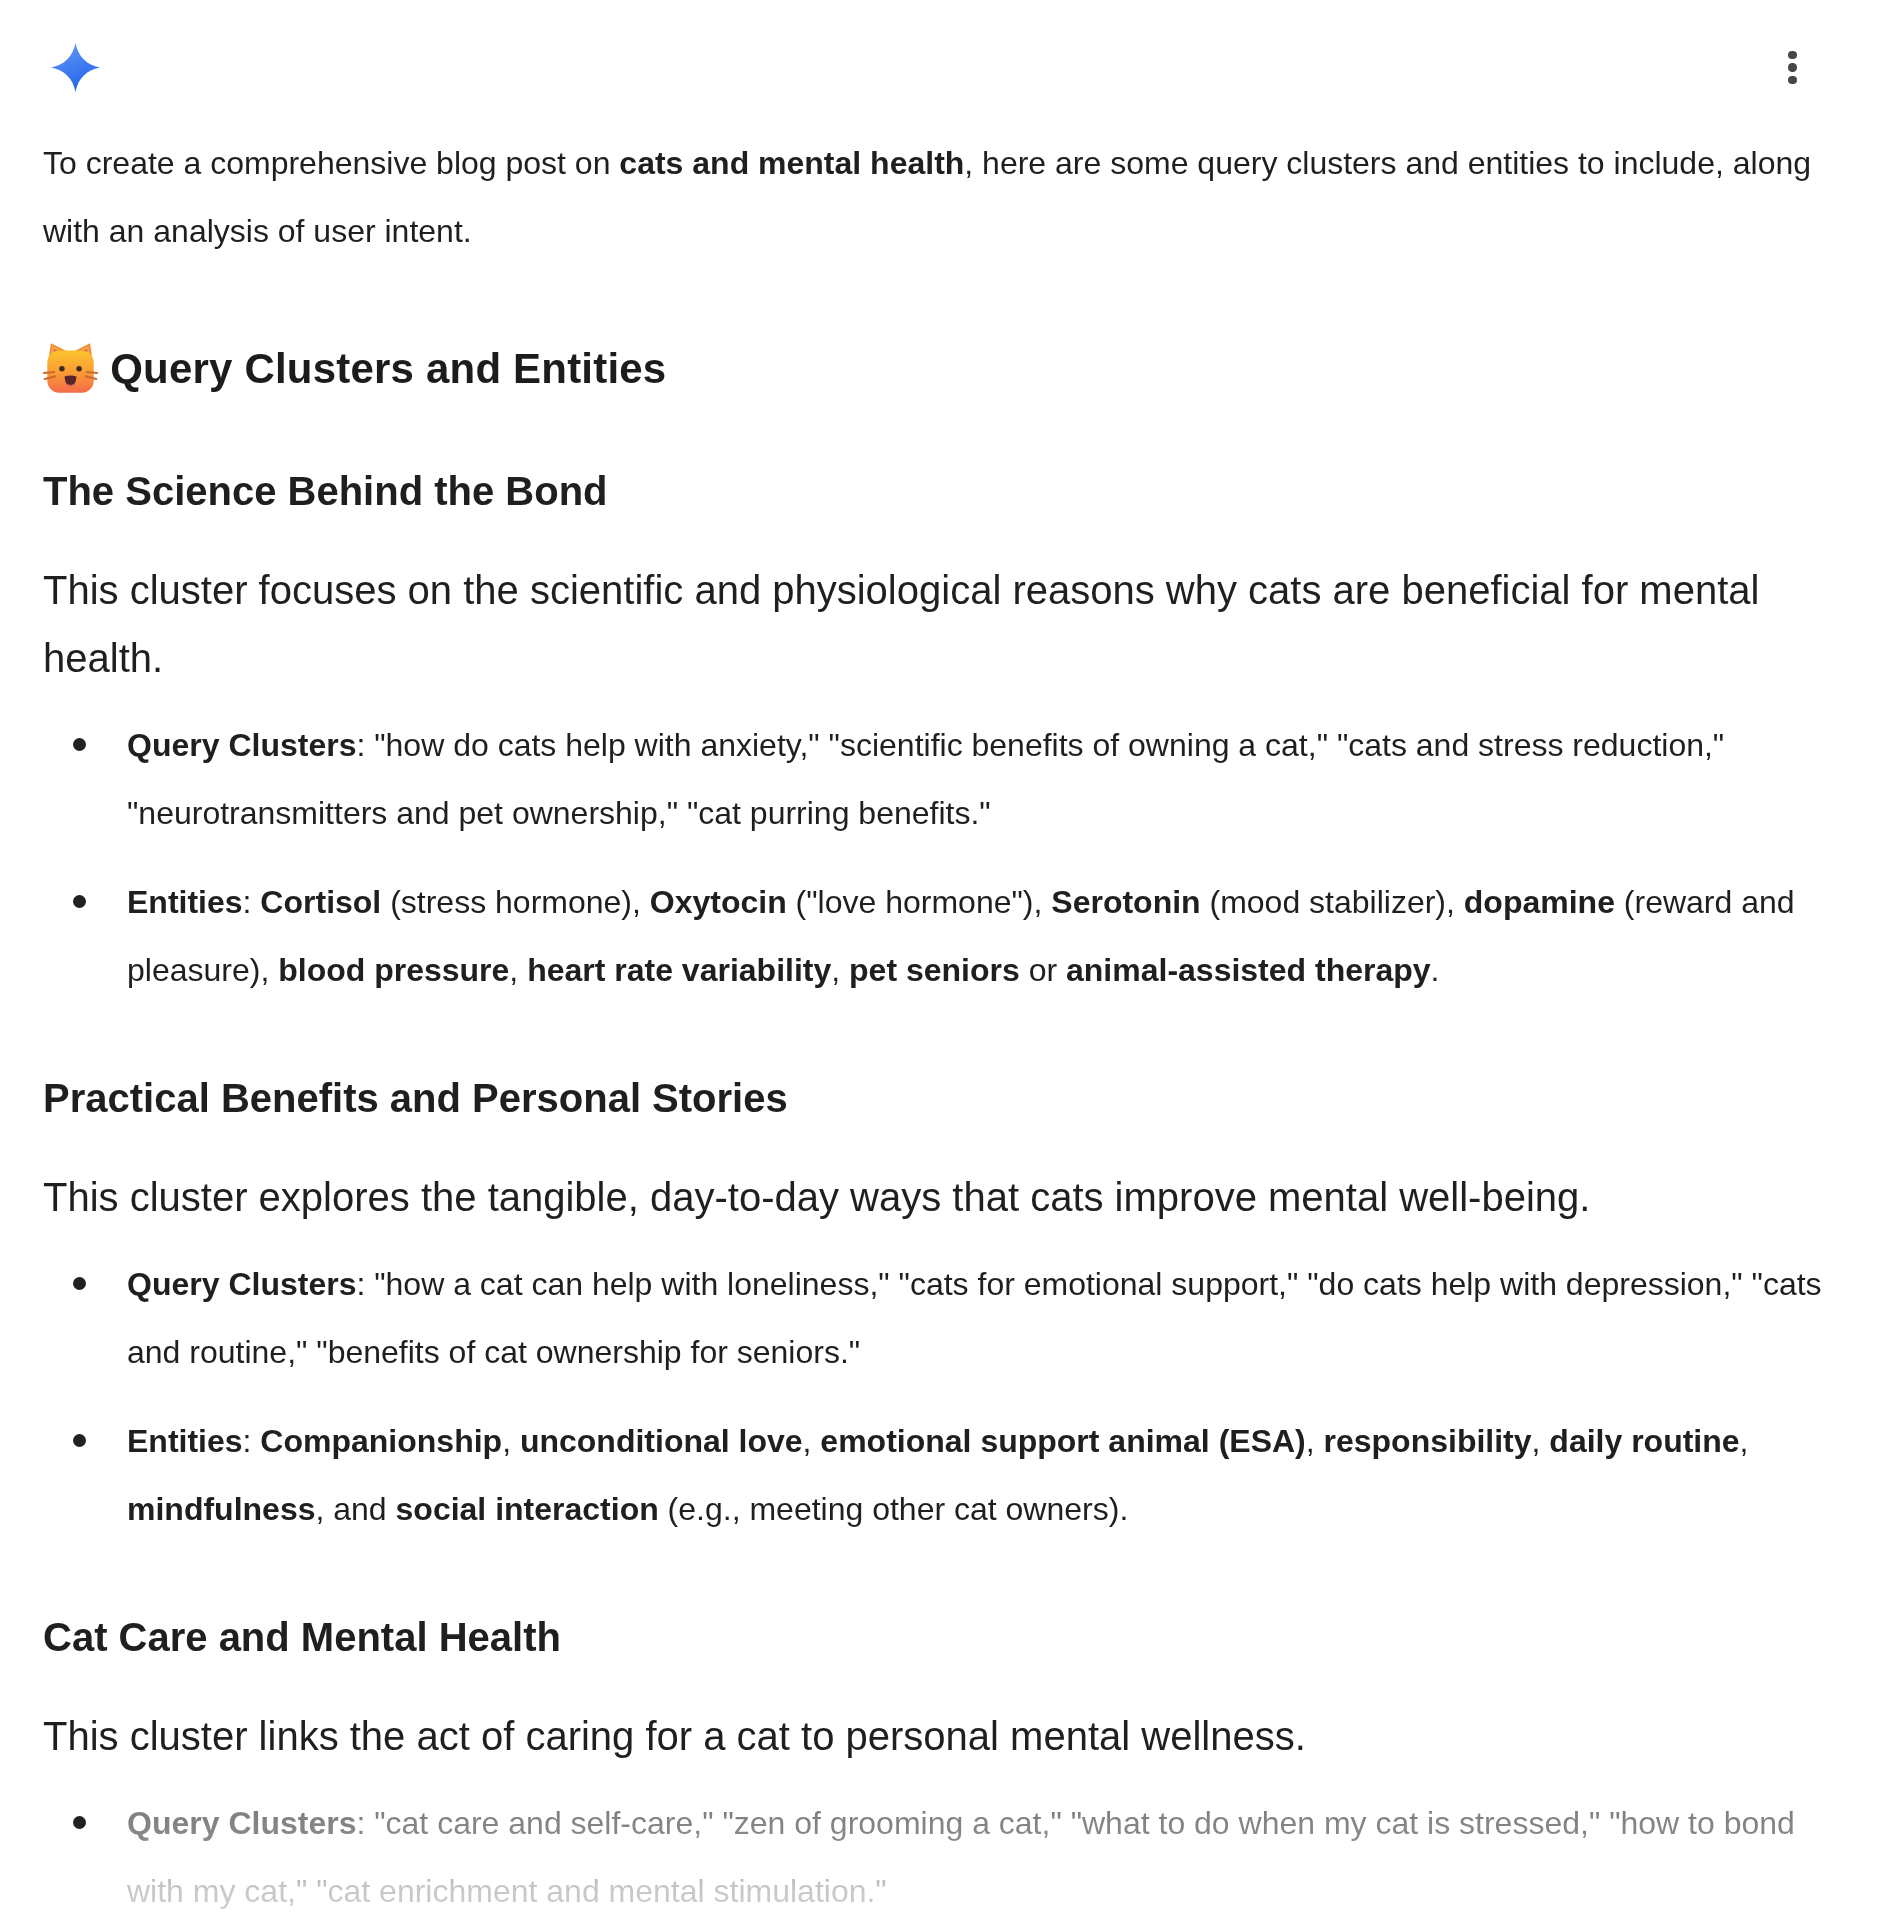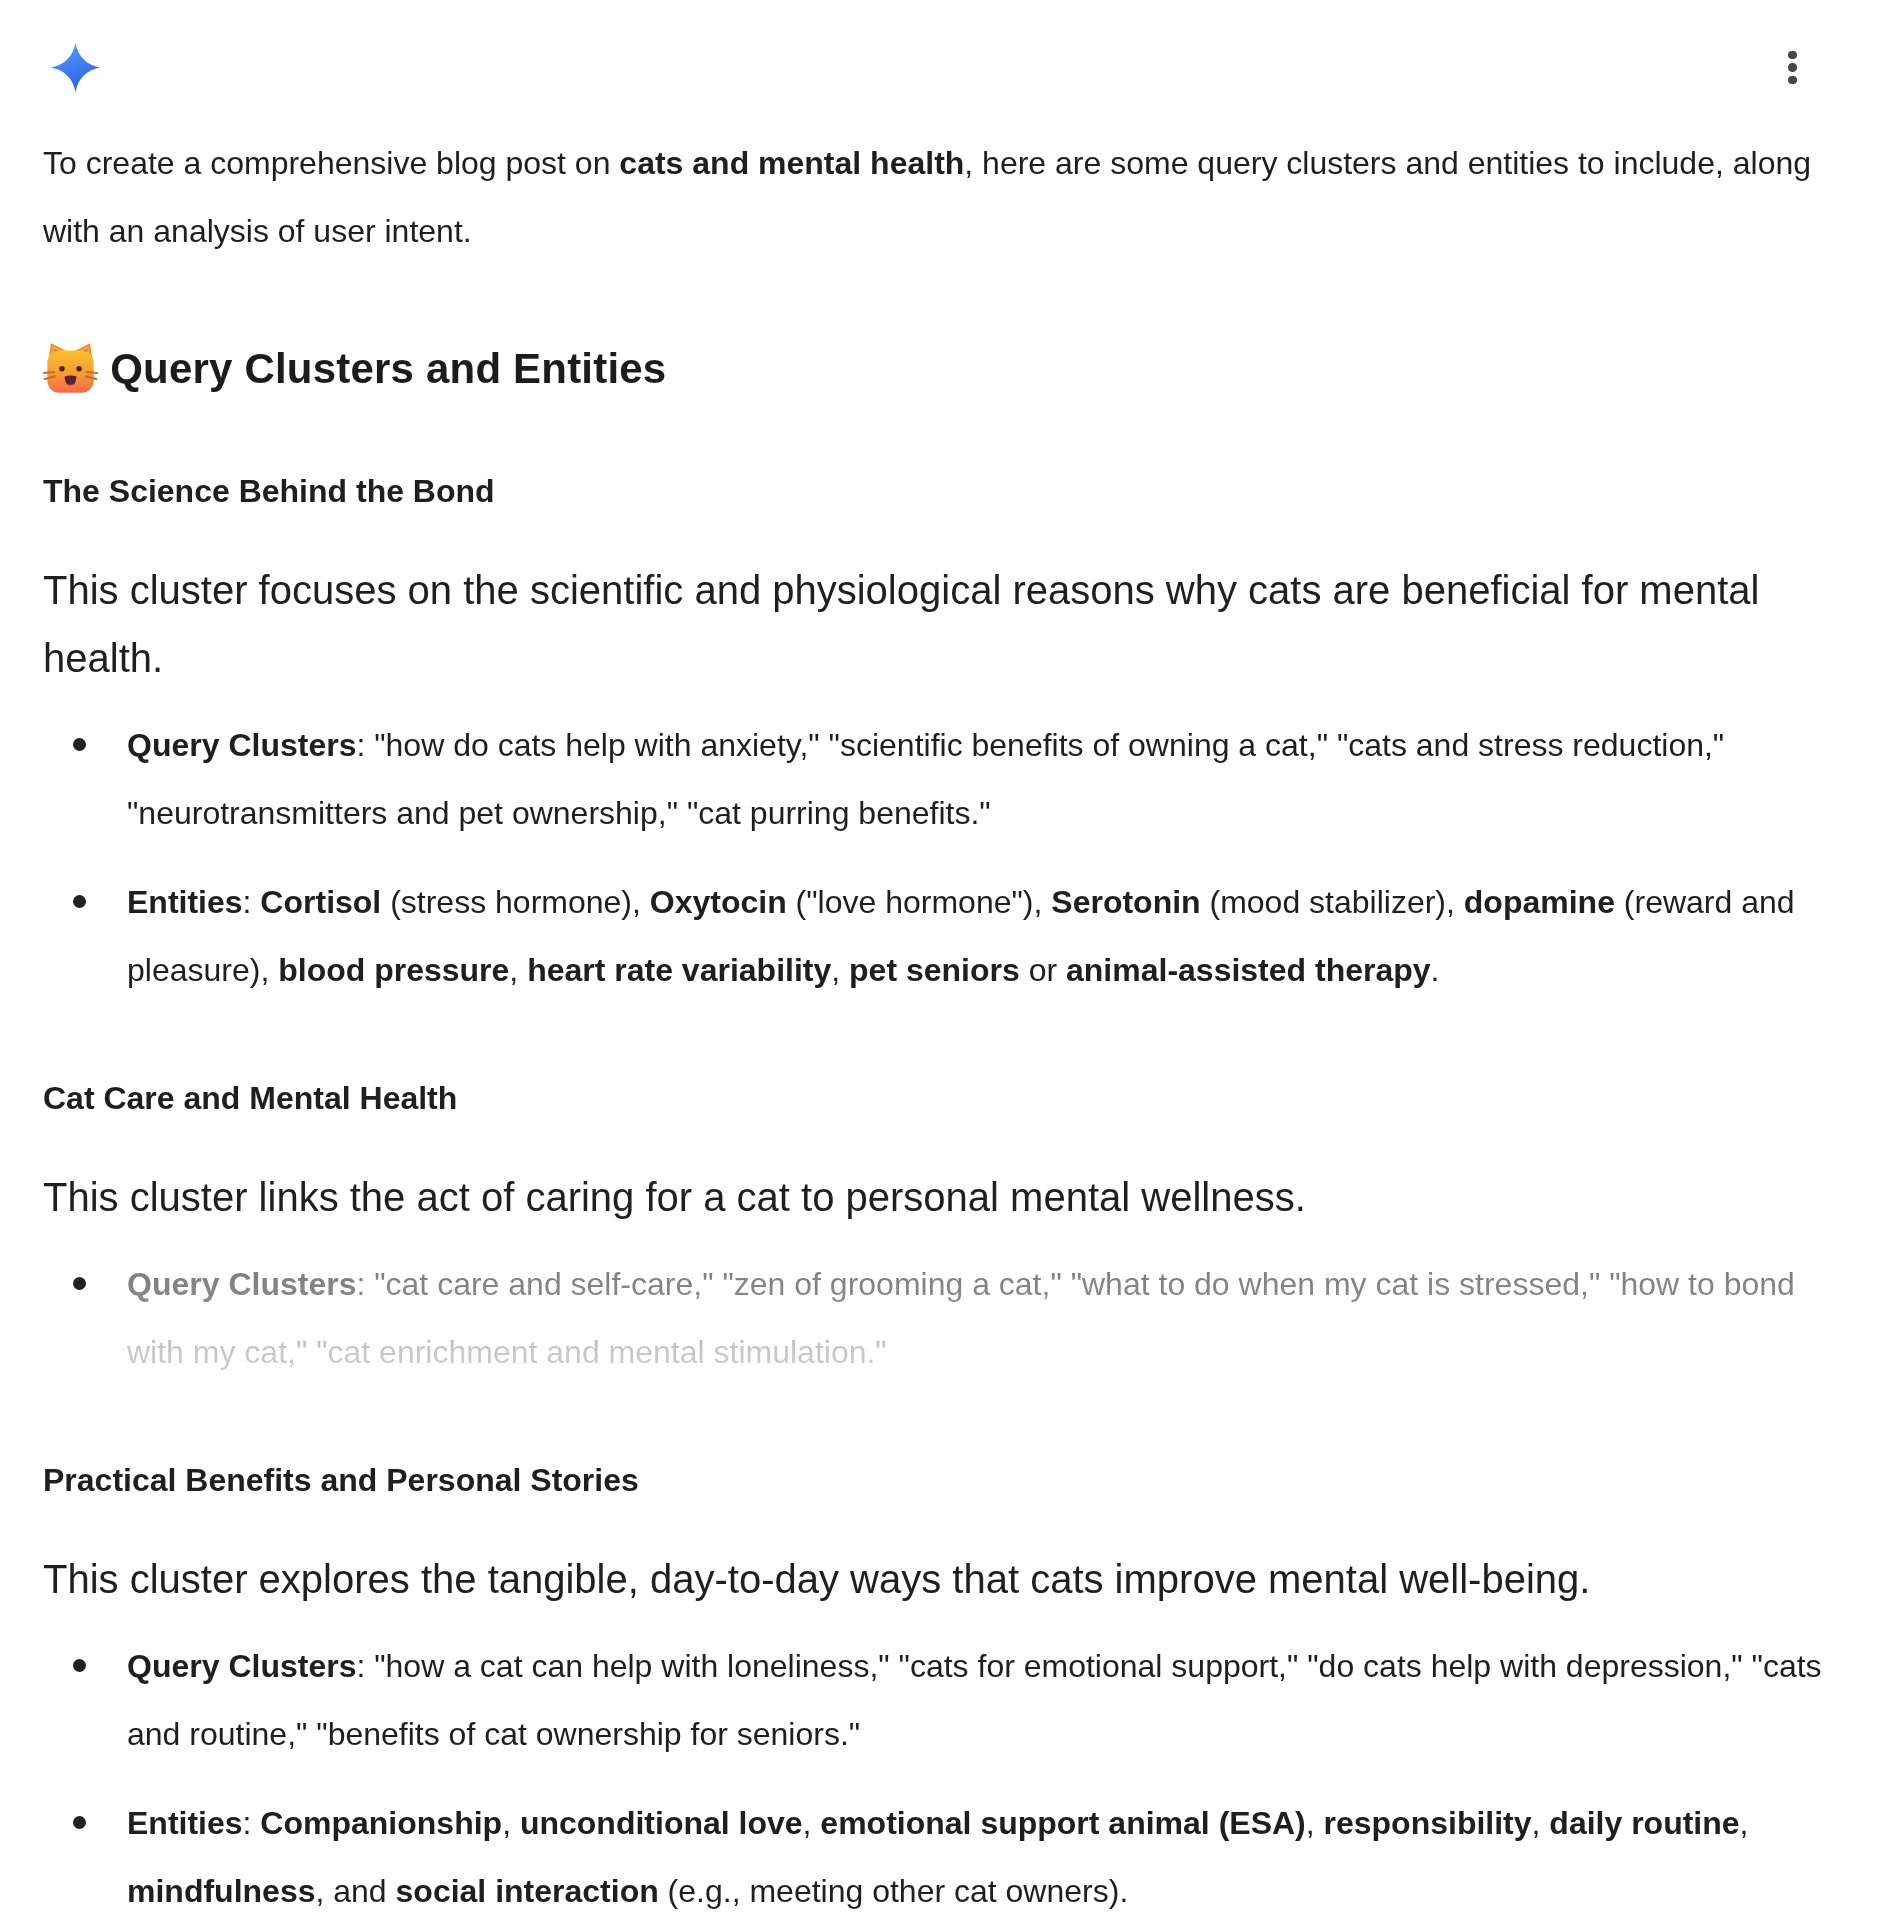--- a/index.html
+++ b/index.html
@@ -42,21 +42,21 @@
     color: #1c1c1c;
     display: flex;
     align-items: center;
     gap: 12.2px;
     letter-spacing: 0.2px;
     text-align: right;
   }
   .cat-emoji { width: 55px; height: 55px; flex: 0 0 auto; }
   h3.section-title {
     margin: 60px 0 0 0;
-    font-size: 32px;
+    font-size: 40px;
     line-height: 68px;
     font-weight: 700;
   }
   p.section-desc {
     margin: 31px 0 0 0;
     font-size: 40px;
     line-height: 68px;
   }
   ul.bullet-list {
     margin: 19px 0 0 0;
@@ -146,30 +146,30 @@
   <section>
     <h3 class="section-title">The Science Behind the Bond</h3>
     <p class="section-desc">This cluster focuses on the scientific and physiological reasons why cats are beneficial for mental health.</p>
     <ul class="bullet-list">
       <li><b>Query Clusters</b><span>: "how do cats help with anxiety," "scientific benefits of owning a cat," "cats and stress reduction," "neurotransmitters and pet ownership," "cat purring benefits."</span></li>
       <li><b>Entities</b><span>: </span><b>Cortisol</b><span> (stress hormone), </span><b>Oxytocin</b><span> ("love hormone"), </span><b>Serotonin</b><span> (mood stabilizer), </span><b>dopamine</b><span> (reward and pleasure), </span><b>blood pressure</b><span>, </span><b>heart rate variability</b><span>, </span><b>pet seniors</b><span> or </span><b>animal-assisted therapy</b><span>.</span></li>
     </ul>
   </section>
 
   <section>
-    <h3 class="section-title">Cat Care and Mental Health</h3>
-    <p class="section-desc">This cluster links the act of caring for a cat to personal mental wellness.</p>
-    <ul class="bullet-list">
-      <li class="faded"><b>Query Clusters</b><span>: "cat care and self-care," "zen of grooming a cat," "what to do when my cat is stressed," "how to bond with my cat," "cat enrichment and mental stimulation."</span></li>
-    </ul>
-  </section>
-
-  <section>
     <h3 class="section-title">Practical Benefits and Personal Stories</h3>
     <p class="section-desc">This cluster explores the tangible, day-to-day ways that cats improve mental well-being.</p>
     <ul class="bullet-list">
       <li><b>Query Clusters</b><span>: "how a cat can help with loneliness," "cats for emotional support," "do cats help with depression," "cats and routine," "benefits of cat ownership for seniors."</span></li>
       <li><b>Entities</b><span>: </span><b>Companionship</b><span>, </span><b>unconditional love</b><span>, </span><b>emotional support animal (ESA)</b><span>, </span><b>responsibility</b><span>, </span><b>daily routine</b><span>, </span><b>mindfulness</b><span>, and </span><b>social interaction</b><span> (e.g., meeting other cat owners).</span></li>
     </ul>
   </section>
 
+  <section>
+    <h3 class="section-title">Cat Care and Mental Health</h3>
+    <p class="section-desc">This cluster links the act of caring for a cat to personal mental wellness.</p>
+    <ul class="bullet-list">
+      <li class="faded"><b>Query Clusters</b><span>: "cat care and self-care," "zen of grooming a cat," "what to do when my cat is stressed," "how to bond with my cat," "cat enrichment and mental stimulation."</span></li>
+    </ul>
+  </section>
+
 </div>
 
 
 </body></html>

